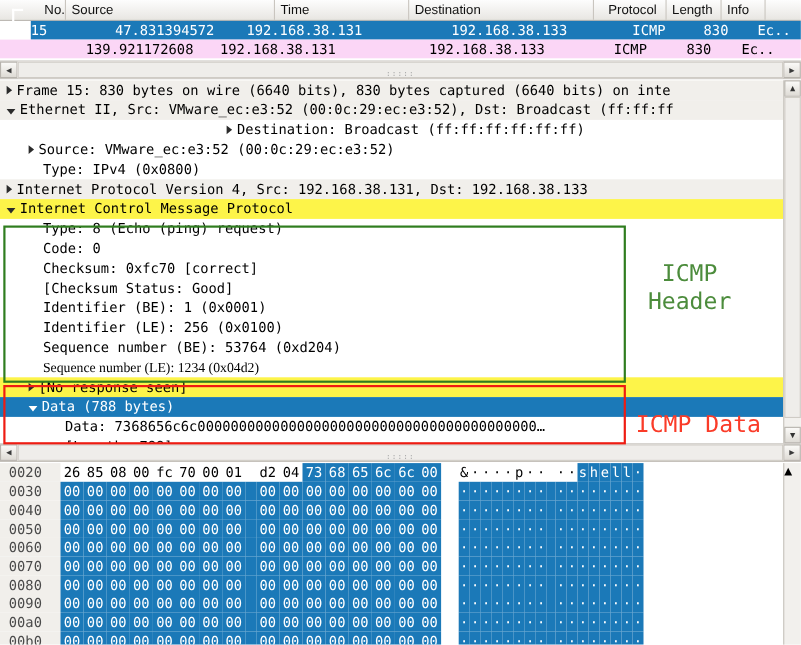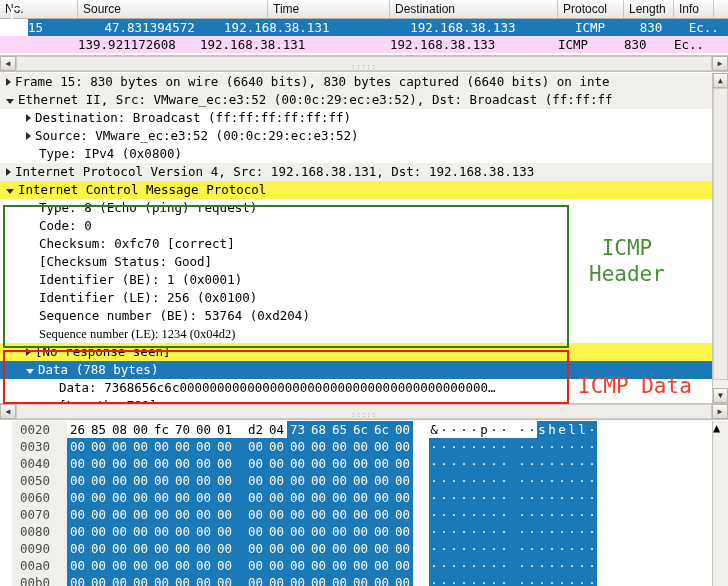--- a/index.html
+++ b/index.html
@@ -118,21 +118,21 @@
   }
   .vbar .varrow.bot{position:absolute;bottom:0;left:0;}
   .vbar .vthumb{position:absolute;left:0;top:15px;width:15px;background:#efedea;border:1px solid #cfcbc5;box-sizing:border-box;}
 
   
   .hexpane{
     position:absolute;left:0;top:421px;width:712px;height:165px;
     background:#ffffff;overflow:hidden;
     font-family:"DejaVu Sans Mono", monospace;font-size:12.5px;
   }
-  .hexrow{height:17px;line-height:17px;white-space:nowrap;display:flex;margin-left:12px;}
+  .hexrow{height:17px;line-height:17px;white-space:nowrap;display:flex;}
   .hoff{
     width:55px;flex:0 0 55px;color:#4a4a4a;background:#f1efeb;
     padding-left:8px;box-sizing:border-box;
   }
   .hbytes{flex:0 0 0;display:flex;}
   .byte{width:21px;text-align:center;display:inline-block;}
   .byte.hl{background:#1b79b8;color:#ffffff;}
   .gap{width:10px;display:inline-block;}
   .hascii{margin-left:16px;display:flex;}
   .ac{width:10px;text-align:center;display:inline-block;}
@@ -146,33 +146,33 @@
     background:#f2f0ed;border-left:1px solid #c6c2bc;box-sizing:border-box;
   }
 </style>
 </head>
 <body>
 
 <div class="app">
 
   <div class="pktlist">
     <div class="pl-header" id="pl-header">
-        <div class="hcell" style="width: 78px;">
+        <div class="hcell" style="width: 60px; justify-content: flex-end;">
           <span>No.</span>
         </div>
         <div class="hcell" style="width: 190px;">
           <span>Source</span>
         </div>
         <div class="hcell" style="width: 122px;">
           <span>Time</span>
         </div>
         <div class="hcell" style="width: 168px;">
           <span>Destination</span>
         </div>
-        <div class="hcell" style="width: 66px;">
+        <div class="hcell" style="width: 66px; justify-content: center;">
           <span>Protocol</span>
         </div>
         <div class="hcell" style="width: 50px;">
           <span>Length</span>
         </div>
         <div class="hcell" style="width: 40px;">
           <span>Info</span>
         </div>
       </div>
     <div id="pl-rows">
@@ -204,21 +204,21 @@
       <div class="thumb" style="left:0;width:100%;">
         <span class="grip">:::::</span>
       </div>
     </div>
     <div class="arrow">▶</div>
   </div>
 
   <div class="detail" id="detail-tree">
       <div class="trow alt" style="padding-left: 6px;"><span class="tri right"></span><span class="tw">Frame 15: 830 bytes on wire (6640 bits), 830 bytes captured (6640 bits) on inte</span></div>
       <div class="trow alt" style="padding-left: 6px;"><span class="tri down"></span><span class="tw">Ethernet II, Src: VMware_ec:e3:52 (00:0c:29:ec:e3:52), Dst: Broadcast (ff:ff:ff</span></div>
-      <div class="trow" style="padding-left: 26px;"><span class="tri right"></span><span class="tw">Destination: Broadcast (ff:ff:ff:ff:ff:ff)</span></div>
+      <div class="trow" style="padding-left: 26px; text-align: center;"><span class="tri right"></span><span class="tw">Destination: Broadcast (ff:ff:ff:ff:ff:ff)</span></div>
       <div class="trow" style="padding-left: 26px;"><span class="tri right"></span><span class="tw">Source: VMware_ec:e3:52 (00:0c:29:ec:e3:52)</span></div>
       <div class="trow" style="padding-left: 26px;"><span class="tri blank"></span><span class="tw">Type: IPv4 (0x0800)</span></div>
       <div class="trow alt" style="padding-left: 6px;"><span class="tri right"></span><span class="tw">Internet Protocol Version 4, Src: 192.168.38.131, Dst: 192.168.38.133</span></div>
       <div class="trow yellow" style="padding-left: 6px;"><span class="tri down"></span><span class="tw">Internet Control Message Protocol</span></div>
       <div class="trow" style="padding-left: 26px;"><span class="tri blank"></span><span class="tw">Type: 8 (Echo (ping) request)</span></div>
       <div class="trow" style="padding-left: 26px;"><span class="tri blank"></span><span class="tw">Code: 0</span></div>
       <div class="trow" style="padding-left: 26px;"><span class="tri blank"></span><span class="tw">Checksum: 0xfc70 [correct]</span></div>
       <div class="trow" style="padding-left: 26px;"><span class="tri blank"></span><span class="tw">[Checksum Status: Good]</span></div>
       <div class="trow" style="padding-left: 26px;"><span class="tri blank"></span><span class="tw">Identifier (BE): 1 (0x0001)</span></div>
       <div class="trow" style="padding-left: 26px;"><span class="tri blank"></span><span class="tw">Identifier (LE): 256 (0x0100)</span></div>

